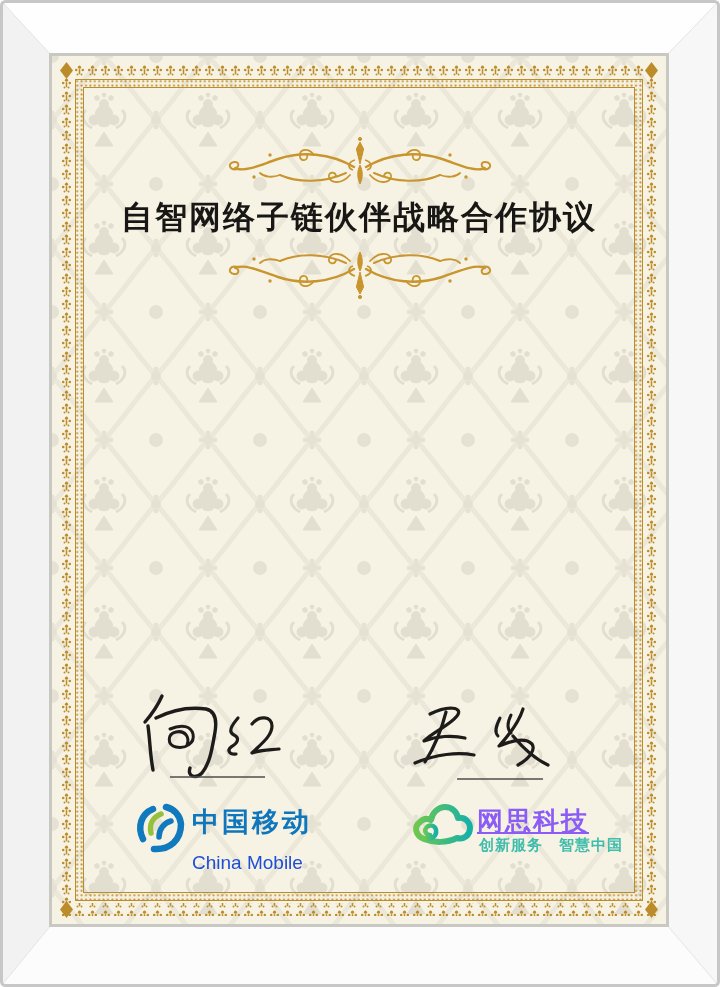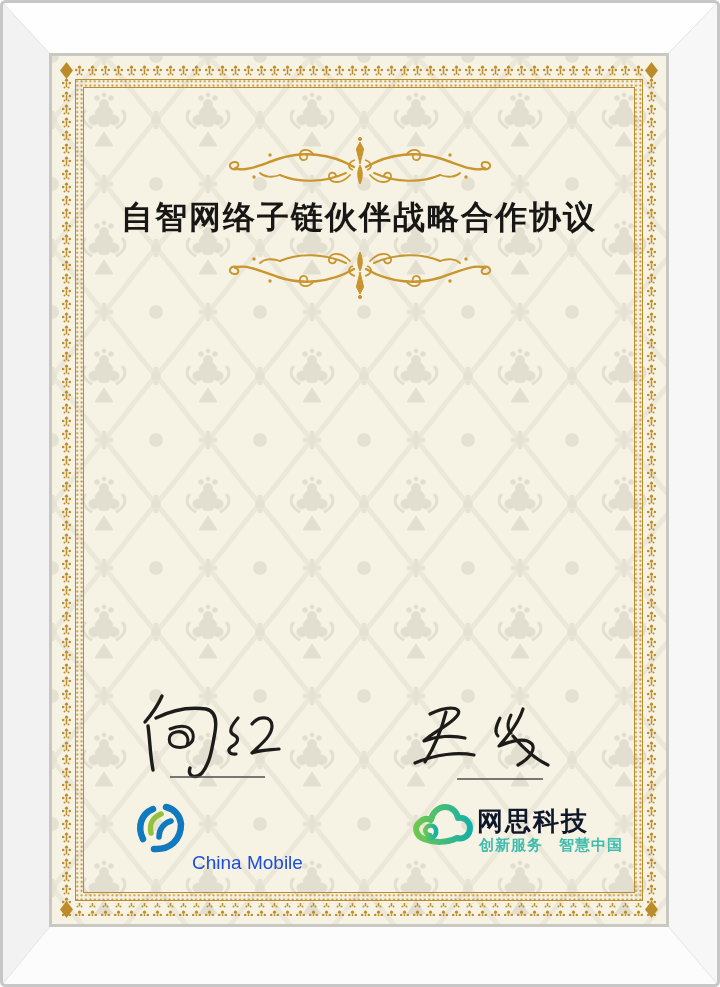--- a/index.html
+++ b/index.html
@@ -9,21 +9,21 @@
   .overlay-text{position:absolute;white-space:pre-wrap;}
   .title{left:52px;top:196px;width:614px;text-align:center;
          font-family:"Liberation Serif","DejaVu Serif",serif;font-weight:700;
          font-size:32px;letter-spacing:2px;color:#181715;}
   .body-text{left:98px;top:352px;width:512px;
          font-family:"Liberation Serif","DejaVu Serif",serif;font-weight:600;
          font-size:29px;line-height:38px;letter-spacing:2px;text-align:justify;
          text-indent:78px;color:#161512;}
   .cm-cn{left:192px;top:804px;font-size:27px;font-weight:700;letter-spacing:3px;color:#0d76bd;}
   .cm-en{left:192px;top:852px;font-size:19px;font-weight:500;color:#1d4ed8;}
-  .ws-cn{left:477px;top:804px;font-size:26px;font-weight:800;letter-spacing:2px;color:#0f172a;}
+  .ws-cn{left:477px;top:804px;font-size:26px;font-weight:800;letter-spacing:2px;color:#8b5cf6;text-decoration:underline;}
   .ws-tag{left:479px;top:836px;font-size:15px;font-weight:700;letter-spacing:1px;color:#3fbcab;}
 </style>
 </head>
 <body>
 
 <div class="stage">
 
   <svg class="scene" viewBox="0 0 720 987">
     <defs>
 
@@ -186,17 +186,18 @@
 
     <g transform="translate(412,803)" fill="none" stroke="url(#gCloud)" stroke-linecap="round" stroke-linejoin="round">
       <path d="M12,36 C4,33 1,24 8,19 C11,16 15,15 19,17 C20,10 26,4 33,4 C40,4 45,9 46,15 C53,14 58,19 58,25 C58,32 52,37 45,35 C35,40 22,40 12,36 Z" stroke-width="6"></path>
       <path d="M12,35 C19,38 25,33 24,27 C23,22 17,21 14,25 C12,28 14,32 18,32" stroke-width="4.5"></path>
     </g>
   </svg>
 
   <div class="overlay-text title">自智网络子链伙伴战略合作协议</div>
 
 
+  <div class="overlay-text cm-cn">中国移动</div>
   <div class="overlay-text cm-en">China Mobile</div>
 
   <div class="overlay-text ws-cn">网思科技</div>
   <div class="overlay-text ws-tag">创新服务　智慧中国</div>
 </div>
 
 </body></html>

